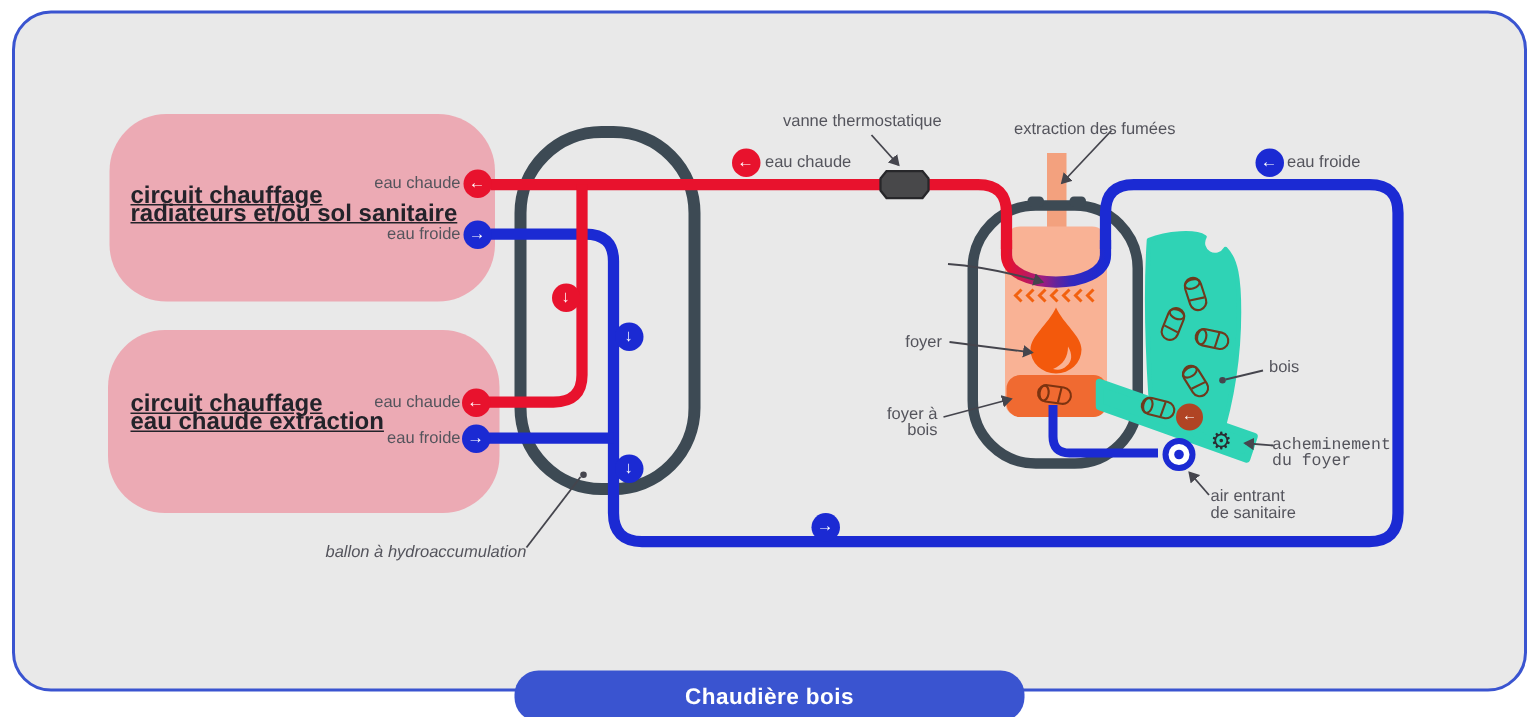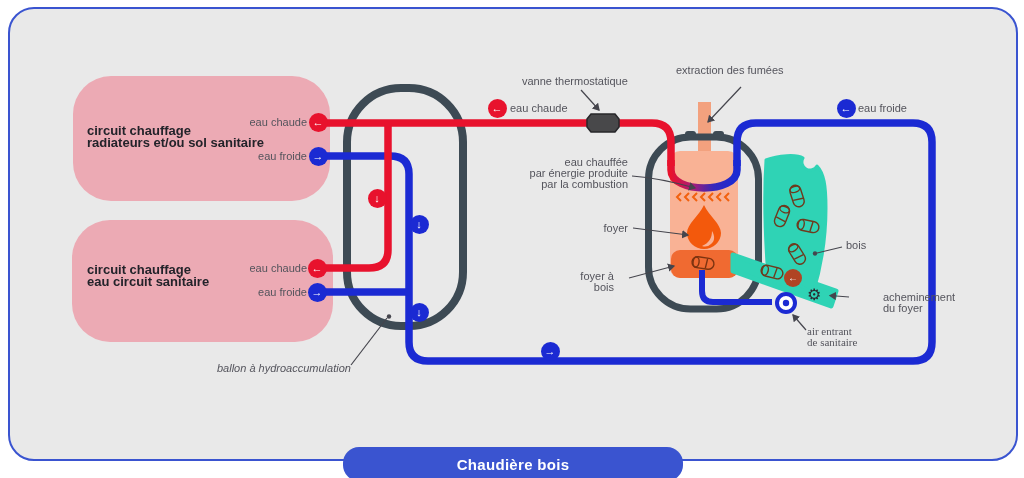--- a/index.html
+++ b/index.html
@@ -2,21 +2,21 @@
 <html><head>
 <meta charset="utf-8">
 <style>
   html,body{margin:0;padding:0;background:#ffffff;}
   #stage{position:relative;width:1024px;height:478px;overflow:hidden;
          font-family:"Liberation Sans",sans-serif;background:#ffffff;}
   .card{position:absolute;left:8px;top:7px;width:1006px;height:450px;
         background:#e9e9e9;border:2.5px solid #3a54d0;border-radius:26px;}
   
   .circuit{position:absolute;background:#ecaab4;border-radius:38px;}
-  .circuit-text{position:absolute;color:#23232a;font-size:13px;line-height:11.5px;font-weight:600;}
+  .circuit-text{position:absolute;color:#23232a;font-size:16px;line-height:11.5px;font-weight:600;text-decoration:underline;}
   
   #art{position:absolute;left:0;top:0;pointer-events:none;}
   
   .lbl{position:absolute;color:#54545c;font-size:11px;line-height:11px;white-space:nowrap;}
   .lbl.r{text-align:right;}
   
   .fc{position:absolute;width:19px;height:19px;border-radius:50%;color:#fff;
       font-size:11px;line-height:19px;text-align:center;font-weight:bold;}
   .fc.hot{background:#e8122d;}
   .fc.cold{background:#1b2ad3;}
@@ -35,21 +35,21 @@
   <div class="card"></div>
 
   <div class="circuit" style="left:73px;top:76px;width:257px;height:125px;"></div>
   <div class="circuit-text" style="left:87px;top:125px;">
     <div>circuit chauffage</div>
     <div>radiateurs et/ou sol sanitaire</div>
   </div>
   <div class="circuit" style="left:72px;top:220px;width:261px;height:122px;"></div>
   <div class="circuit-text" style="left:87px;top:264px;">
     <div>circuit chauffage</div>
-    <div>eau circuit sanitaire</div>
+    <div>eau chaude extraction</div>
   </div>
 
   <svg id="art" width="1024" height="478" viewBox="0 0 1024 478">
     <defs>
       <linearGradient id="uGrad" x1="671" y1="0" x2="737" y2="0" gradientUnits="userSpaceOnUse">
         <stop offset="0" stop-color="#e8122d"></stop>
         <stop offset="0.35" stop-color="#a31c7e"></stop>
         <stop offset="0.5" stop-color="#64249c"></stop>
         <stop offset="0.65" stop-color="#3428bd"></stop>
         <stop offset="1" stop-color="#1b2ad3"></stop>
@@ -174,36 +174,31 @@
   <span class="fc cold" style="left:409.5px;top:214.5px;">↓</span>
   <span class="fc cold" style="left:409.5px;top:302.5px;">↓</span>
   <span class="fc cold" style="left:540.5px;top:341.5px;">→</span>
 
   <span class="fc rust" style="left:784px;top:269px;">←</span>
   <span class="gear" style="left:807px;top:287px;">⚙</span>
 
   <div class="lbl" style="left:510px;top:102.5px;">eau chaude</div>
   <div class="lbl" style="left:858px;top:102.5px;">eau froide</div>
   <div class="lbl" style="left:522px;top:76px;">vanne thermostatique</div>
-  <div class="lbl" style="left:676px;top:65px;text-align:center;">extraction des fumées</div>
-  <div class="lbl r" style="right:396px;top:157px;">
-    <div>eau chauffée</div>
-    <div>par énergie produite</div>
-    <div>par la combustion</div>
-  </div>
+  <div class="lbl" style="left:676px;top:81px;text-align:center;">extraction des fumées</div>
   <div class="lbl r" style="right:396px;top:222.5px;padding-left:32px;">foyer</div>
-  <div class="lbl r" style="right:410px;top:271px;">
+  <div class="lbl r" style="right:399px;top:271px;">
     <div>foyer à</div>
     <div>bois</div>
   </div>
   <div class="lbl" style="left:217px;top:363px;font-style:italic;">ballon à hydroaccumulation</div>
   <div class="lbl" style="left:846px;top:239.5px;">bois</div>
-  <div class="lbl" style="left:883px;top:292px;">
+  <div class="lbl" style="left:848px;top:292px;font-family:Liberation Mono, monospace;">
     <div>acheminement</div>
     <div>du foyer</div>
   </div>
-  <div class="lbl" style="left:807px;top:326px;font-family:Liberation Serif, serif;">
+  <div class="lbl" style="left:807px;top:326px;">
     <div>air entrant</div>
     <div>de sanitaire</div>
   </div>
 
   <button class="title-btn">Chaudière bois</button>
 </div>
 
 </body></html>

